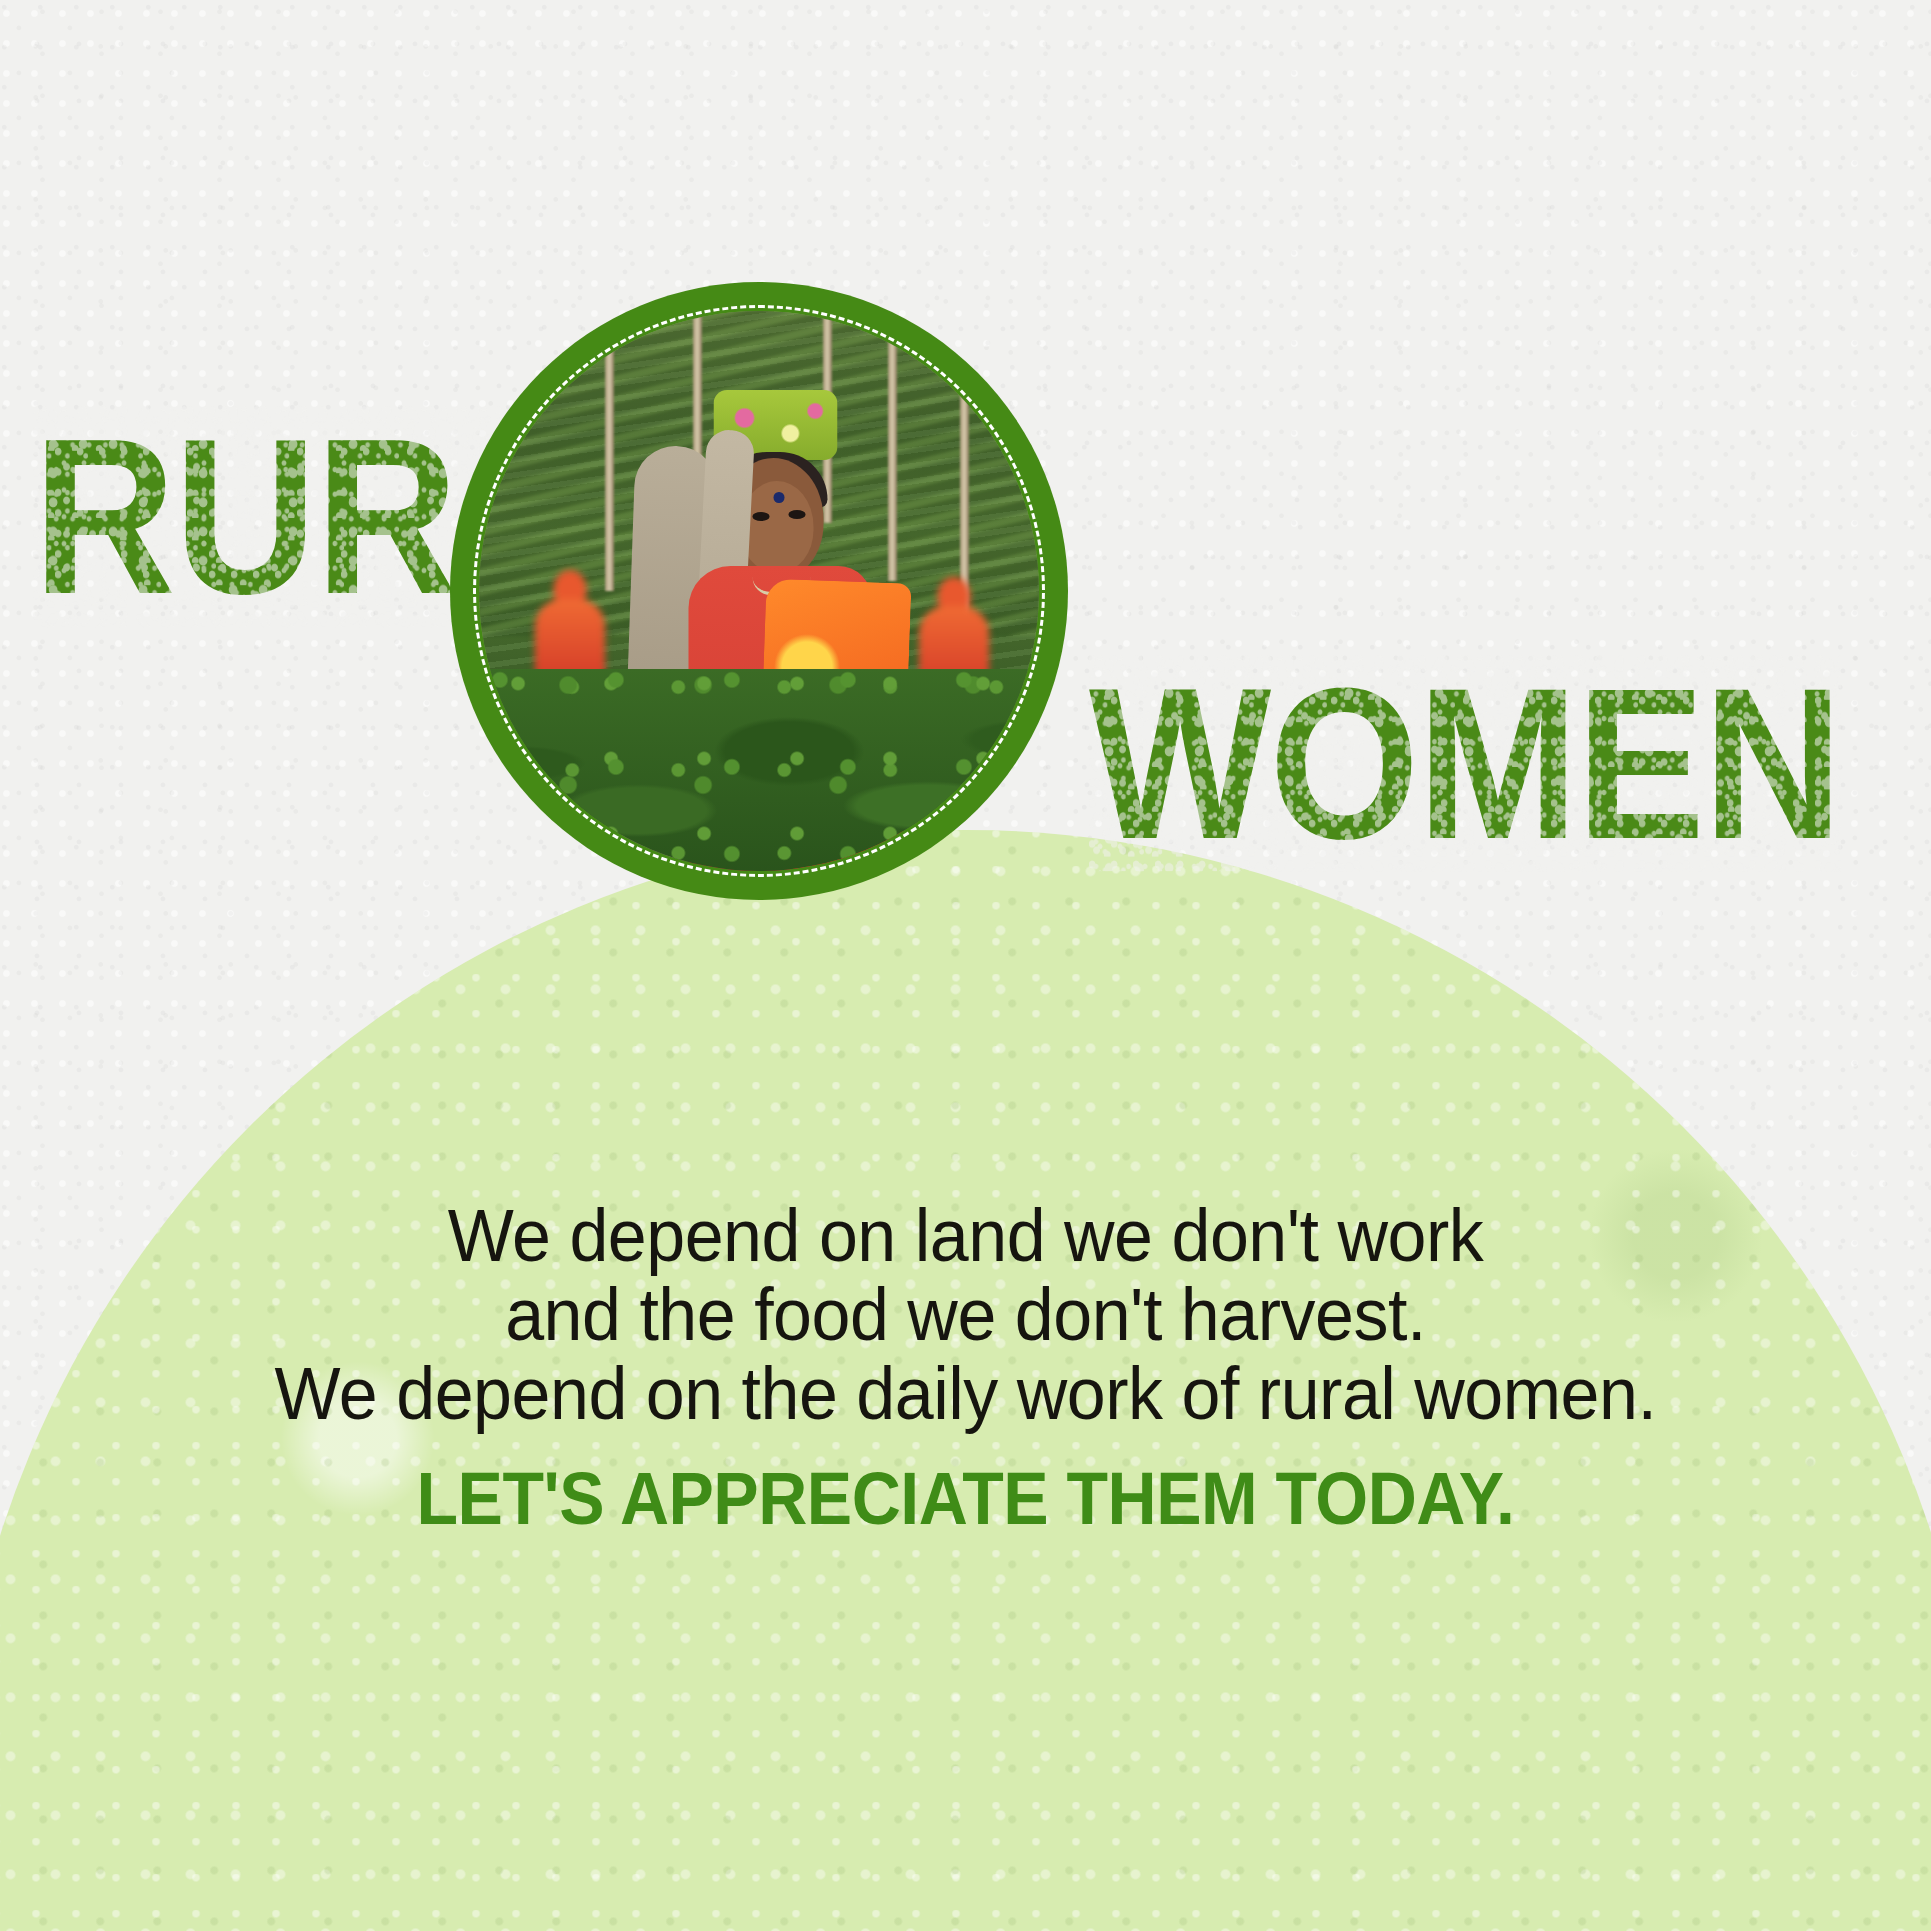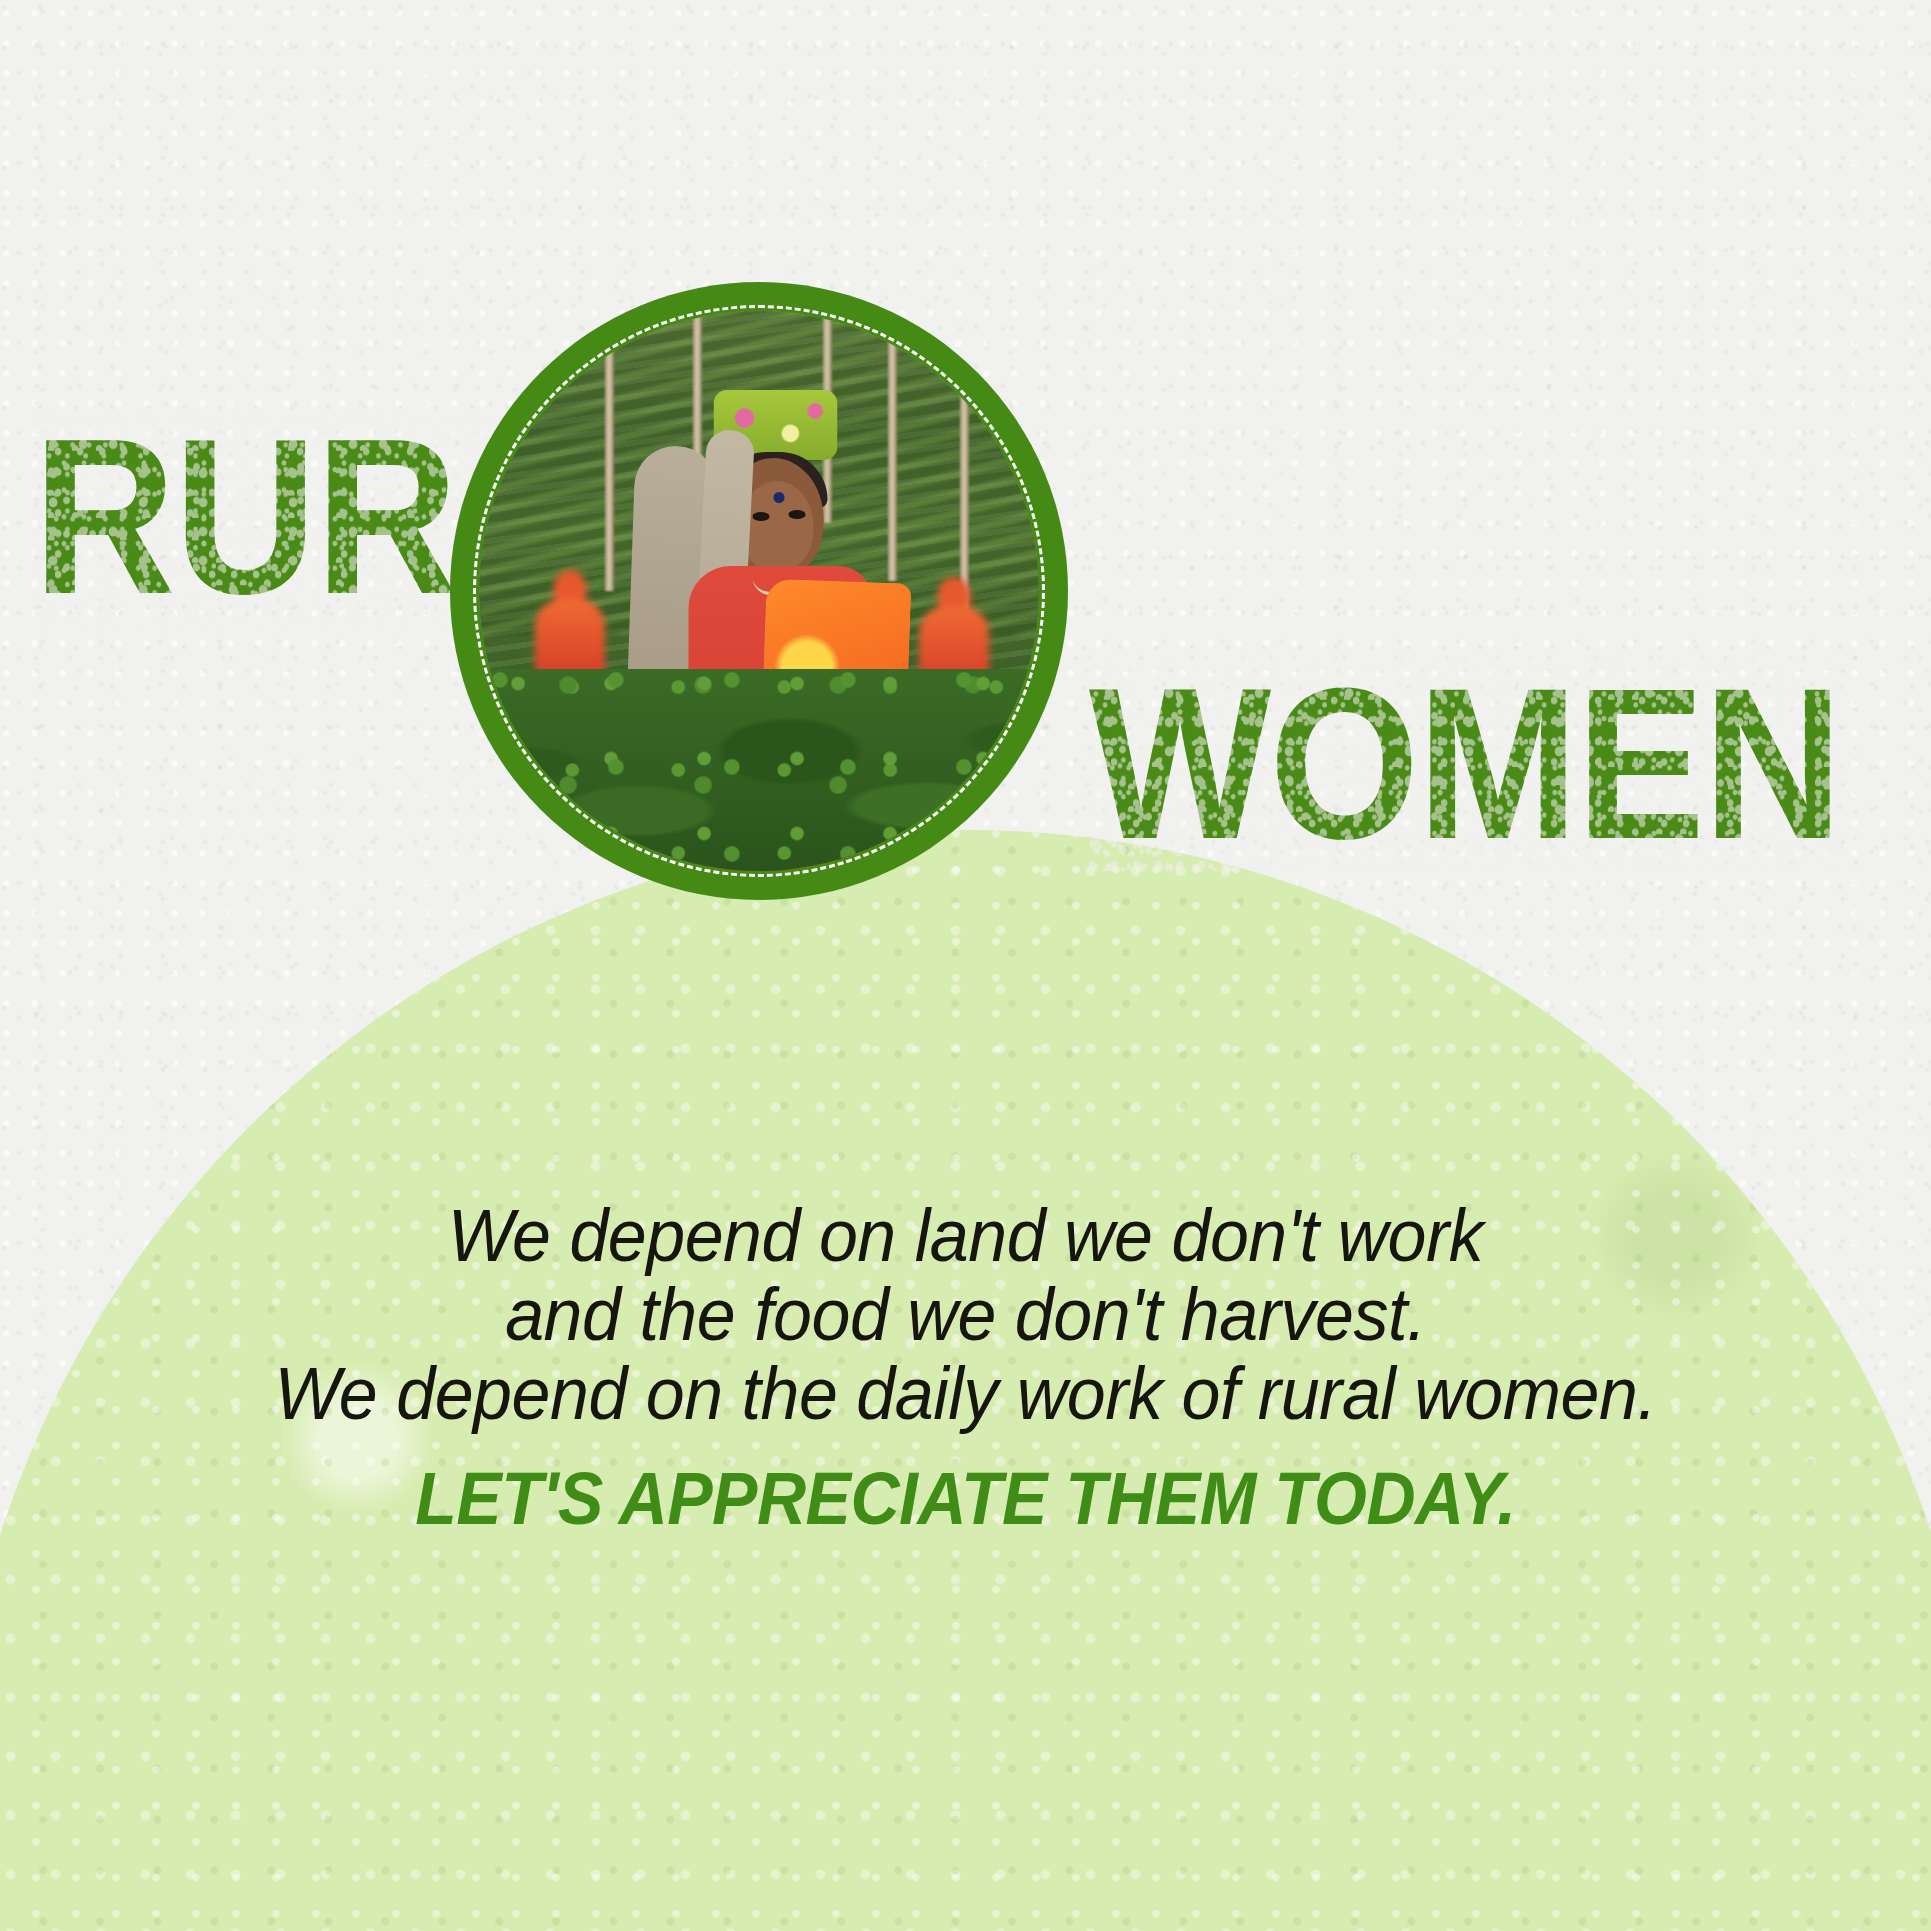--- a/index.html
+++ b/index.html
@@ -222,21 +222,20 @@
     border-bottom:3.9px solid #d8cda6; border-radius:0 0 29px 29px; }
   .w-ear{ position:absolute; left:129px; top:141px; width:17.4px; height:39px;
     background:linear-gradient(#ff9d2e,#e6671f); border-radius:8.7px; }
 
   
   #copy{
     position:absolute;
     left:0; right:0;
     top:1197px;
     text-align:center;
-    font-style:italic;
   }
   #copy .line{
     display:block;
     color:#16150f;
     font-size:70px;
     line-height:1.13;
     letter-spacing:-0.5px;
     font-family:"Liberation Sans", sans-serif;
     transform:scaleY(1.06);
   }

